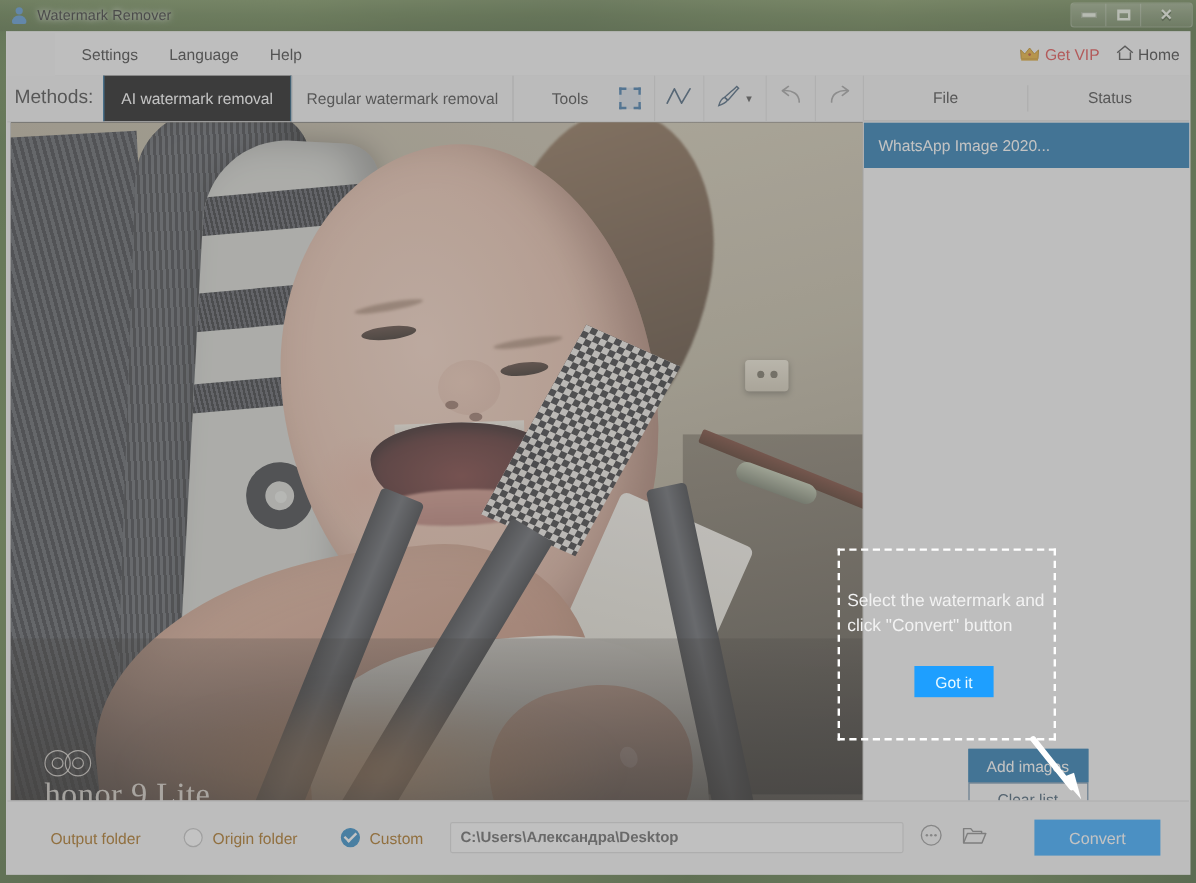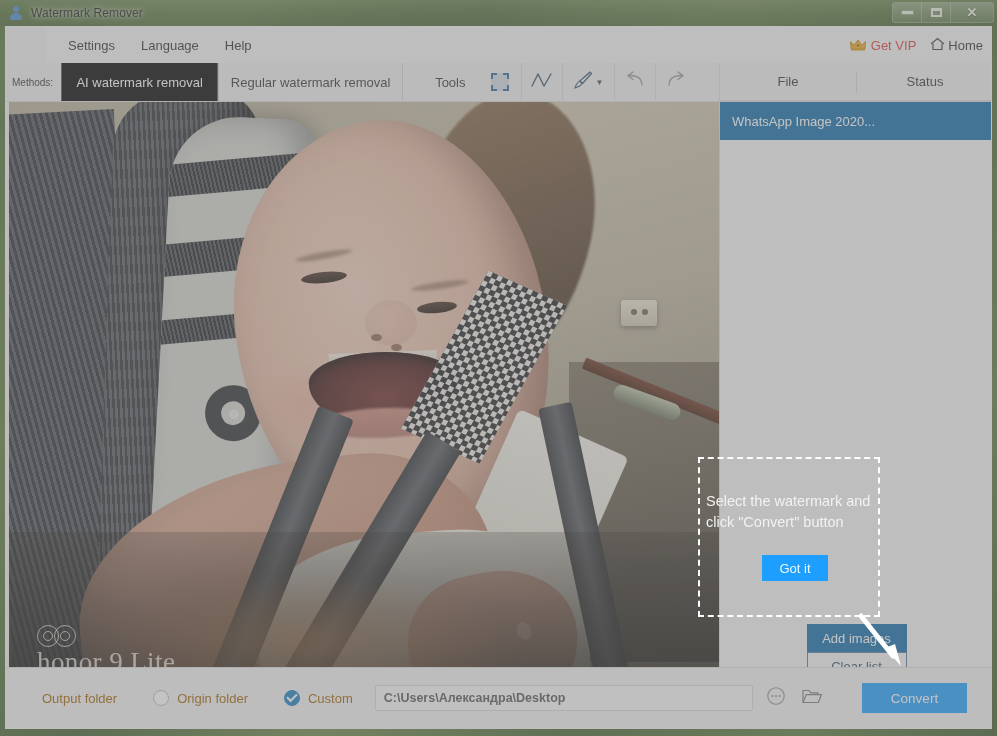--- a/index.html
+++ b/index.html
@@ -106,21 +106,21 @@
   .home{ display:flex; align-items:center; gap:3px; color:#2d2d2d; font-size:13px;}
   .acct{ width:24px; height:24px; display:flex; align-items:center; justify-content:center;}
 
   
   #methodsbar{
     position:absolute; left:0; top:36px; width:100%; height:38px;
     background:#f0f0f0; border-bottom:1px solid #dcdcdc;
     display:flex; align-items:stretch;
   }
   #methods-label{
-    display:flex; align-items:center; font-size:10px; color:#333;
+    display:flex; align-items:center; font-size:16px; color:#333;
     padding-left: 6px; padding-right: 8px;
   }
   .tab{
     display:flex; align-items:center; justify-content:center;
     font-size:13px; color:#333;
     border:1px solid #d2d2d2; border-bottom:none; border-top:none;
     background:#f0f0f0;
     box-sizing:border-box;
     cursor:pointer;
   }

